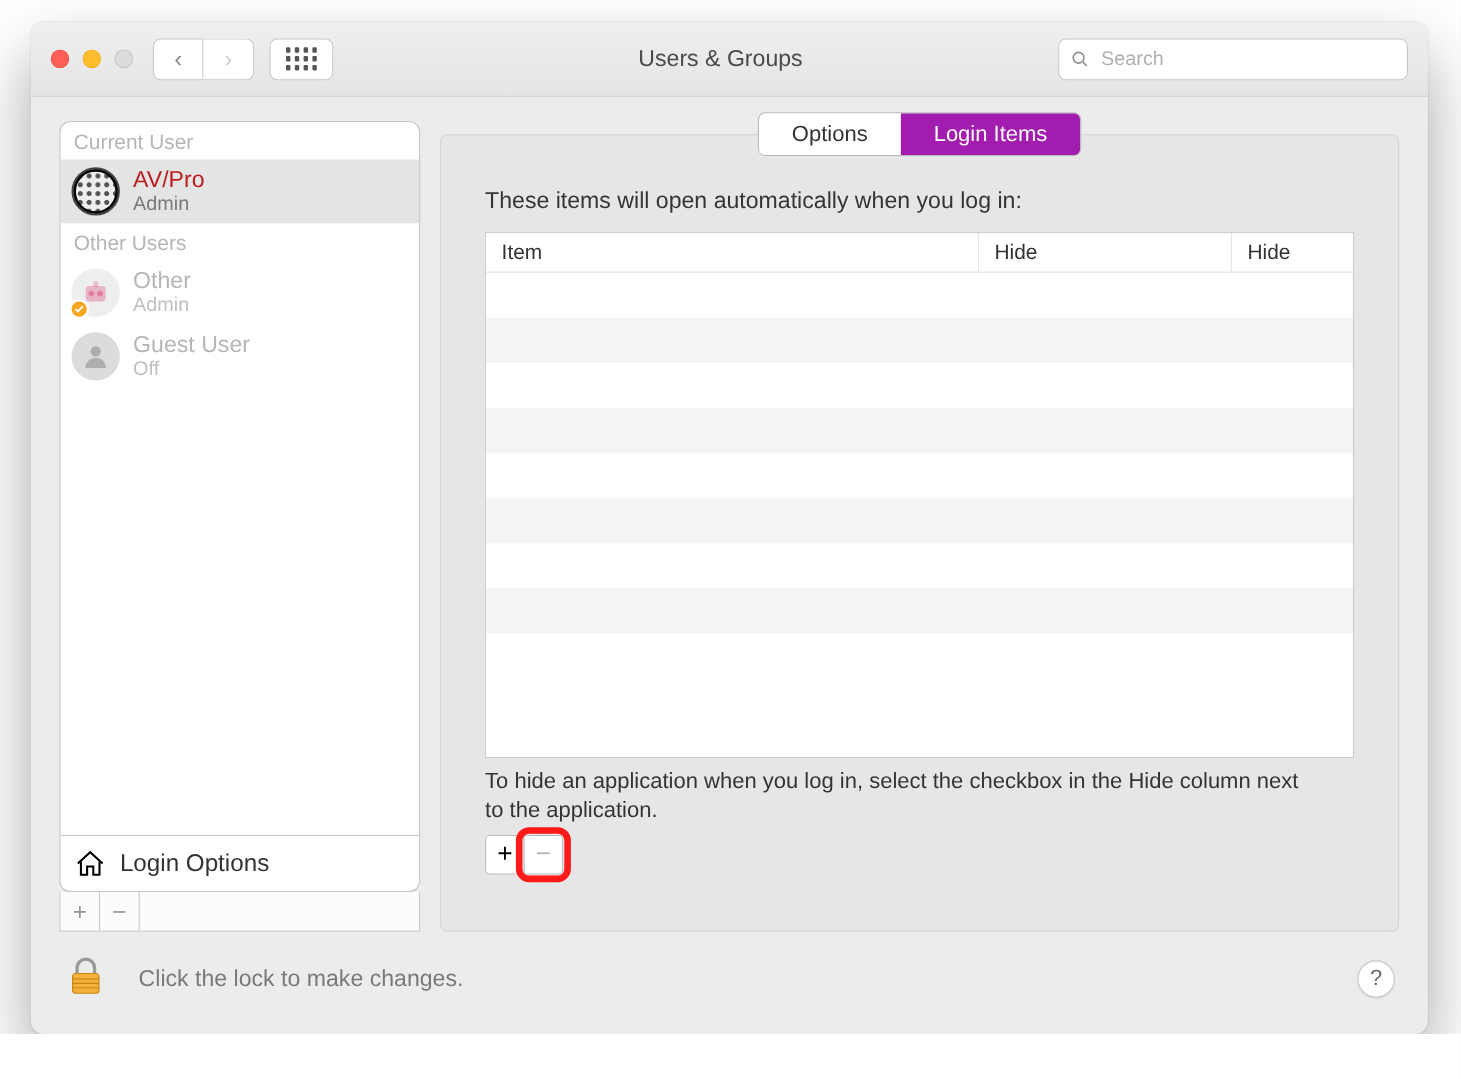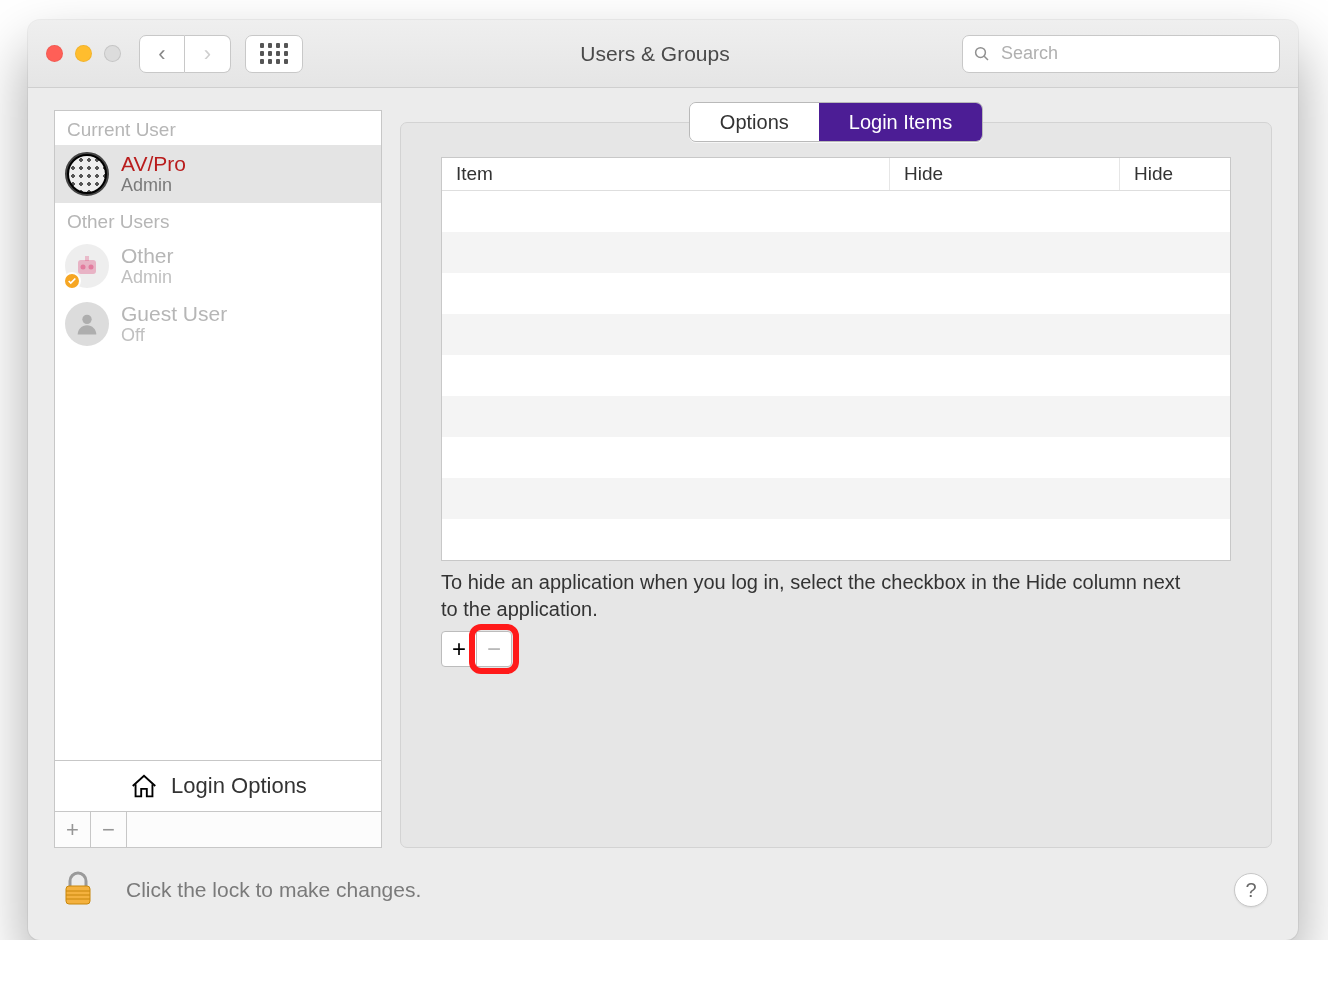--- a/index.html
+++ b/index.html
@@ -56,64 +56,64 @@
   .search-wrap .mag{width:18px;height:18px;color:#909090;}
   .search-wrap input{border:none;outline:none;background:transparent;font-size:18px;flex:1;color:#555;}
   .search-wrap input::placeholder{color:#b0b0b0;}
   
   .body{flex:1;display:flex;gap:18px;padding:22px 26px 0 26px;}
   
   .sidebar{
     width:328px;display:flex;flex-direction:column;
   }
   .userlist{
-    flex:1;background:#fff;border:1px solid #c7c7c7;border-radius:0;
+    flex:1;background:#fff;border:1px solid #c7c7c7;border-radius:10px;
     display:flex;flex-direction:column;overflow:hidden;
   }
   .section-label{font-size:19px;color:#b6b6b6;padding:8px 12px 4px;}
   .user-row{display:flex;align-items:center;gap:12px;padding:7px 10px;}
   .user-row.selected{background:#e4e4e4;}
   .avatar-ring{width:44px;height:44px;border-radius:50%;background:#000;display:flex;align-items:center;justify-content:center;border:2px solid #444;position:relative;}
   .avatar-ring .inner{width:36px;height:36px;border-radius:50%;background:radial-gradient(circle,#555 2px,transparent 2px) 0 0/8px 8px,#eee;}
   .avatar-robot{width:44px;height:44px;border-radius:50%;background:#eee;position:relative;display:flex;align-items:center;justify-content:center;}
   .avatar-robot svg{width:32px;height:32px;}
   .badge-check{position:absolute;left:-2px;bottom:-2px;width:18px;height:18px;border-radius:50%;background:#f6a623;display:flex;align-items:center;justify-content:center;border:2px solid #fff;}
   .badge-check svg{width:10px;height:10px;color:#fff;}
   .avatar-silhouette{width:44px;height:44px;border-radius:50%;background:#dcdcdc;display:flex;align-items:center;justify-content:center;color:#aeaeae;}
   .avatar-silhouette svg{width:28px;height:28px;}
   .user-text .name{font-size:21px;color:#b91c1c;line-height:1.1;}
   .user-text .role{font-size:18px;color:#7a7a7a;}
   .user-row.dim .name{color:#b6b6b6;}
   .user-row.dim .role{color:#c0c0c0;}
   .spacer{flex:1;}
   .login-options{
     border-top:1px solid #c7c7c7;display:flex;align-items:center;gap:12px;
-    padding:10px 12px;font-size:22px;color:#333;justify-content:center;
+    padding:10px 12px;font-size:22px;color:#333;
   }
   .login-options svg{width:30px;height:30px;}
   .sidebar-footer{
     display:flex;border:1px solid #c7c7c7;border-top:none;height:36px;background:#fcfcfc;
   }
   .sidebar-footer .sq{width:36px;display:flex;align-items:center;justify-content:center;border-right:1px solid #c7c7c7;color:#969696;font-size:22px;font-weight:300;}
   
   .main{flex:1;display:flex;flex-direction:column;}
   .tabs{
     height:40px;display:flex;margin:0 auto;margin-top:-8px;margin-bottom:0;
     border-radius:7px;overflow:hidden;border:1px solid #b9b9b9;box-shadow:0 1px 0 rgba(255,255,255,.6);
     z-index:2;position:relative;
   }
   .tab{padding:0 30px;display:flex;align-items:center;font-size:20px;background:#fff;color:#333;}
-  .tab.active{background:#4c1d95;color:#fff;}
+  .tab.active{background:#a21caf;color:#fff;}
   .panel{
     margin-top:-20px;flex:1;border:1px solid #d3d3d3;border-radius:7px;
     background:#e6e6e6;padding:34px 40px 26px 40px;display:flex;flex-direction:column;
   }
   .intro{font-size:21px;color:#353535;margin:14px 0 16px;}
   .table{
-    background:#fff;border:1px solid #c8c8c8;height:404px;display:flex;flex-direction:column;
+    background:#fff;border:1px solid #c8c8c8;height:478px;display:flex;flex-direction:column;
   }
   .thead{display:flex;height:36px;border-bottom:1px solid #dedede;background:#fff;font-size:19px;color:#333;}
   .th{display:flex;align-items:center;padding:0 14px;border-right:1px solid #e6e6e6;}
   .th.item{flex:1;}
   .th.kind{width:230px;}
   .th.hide{width:110px;border-right:none;}
   .tbody{flex:1;background:#fff;}
   .tbody .stripe{height:41px;width:100%;}
   .tbody .stripe:nth-child(even){background:#f4f4f4;}
   .hint{font-size:20px;color:#333;margin-top:8px;line-height:1.35;max-width:740px;}
@@ -255,20 +255,21 @@
       </div>
     </div>
 
     <div class="main">
       <div class="tabs">
         <div class="tab">Options</div>
         <div class="tab active">Login Items</div>
       </div>
 
       <div class="panel">
+        <div class="intro">These items will open automatically when you log in:</div>
 
         <div class="table">
           <div class="thead">
             <div class="th item">Item</div>
             <div class="th kind">Hide</div>
             <div class="th hide">Hide</div>
           </div>
           <div class="tbody">
             <div class="stripe"></div>
             <div class="stripe"></div>

